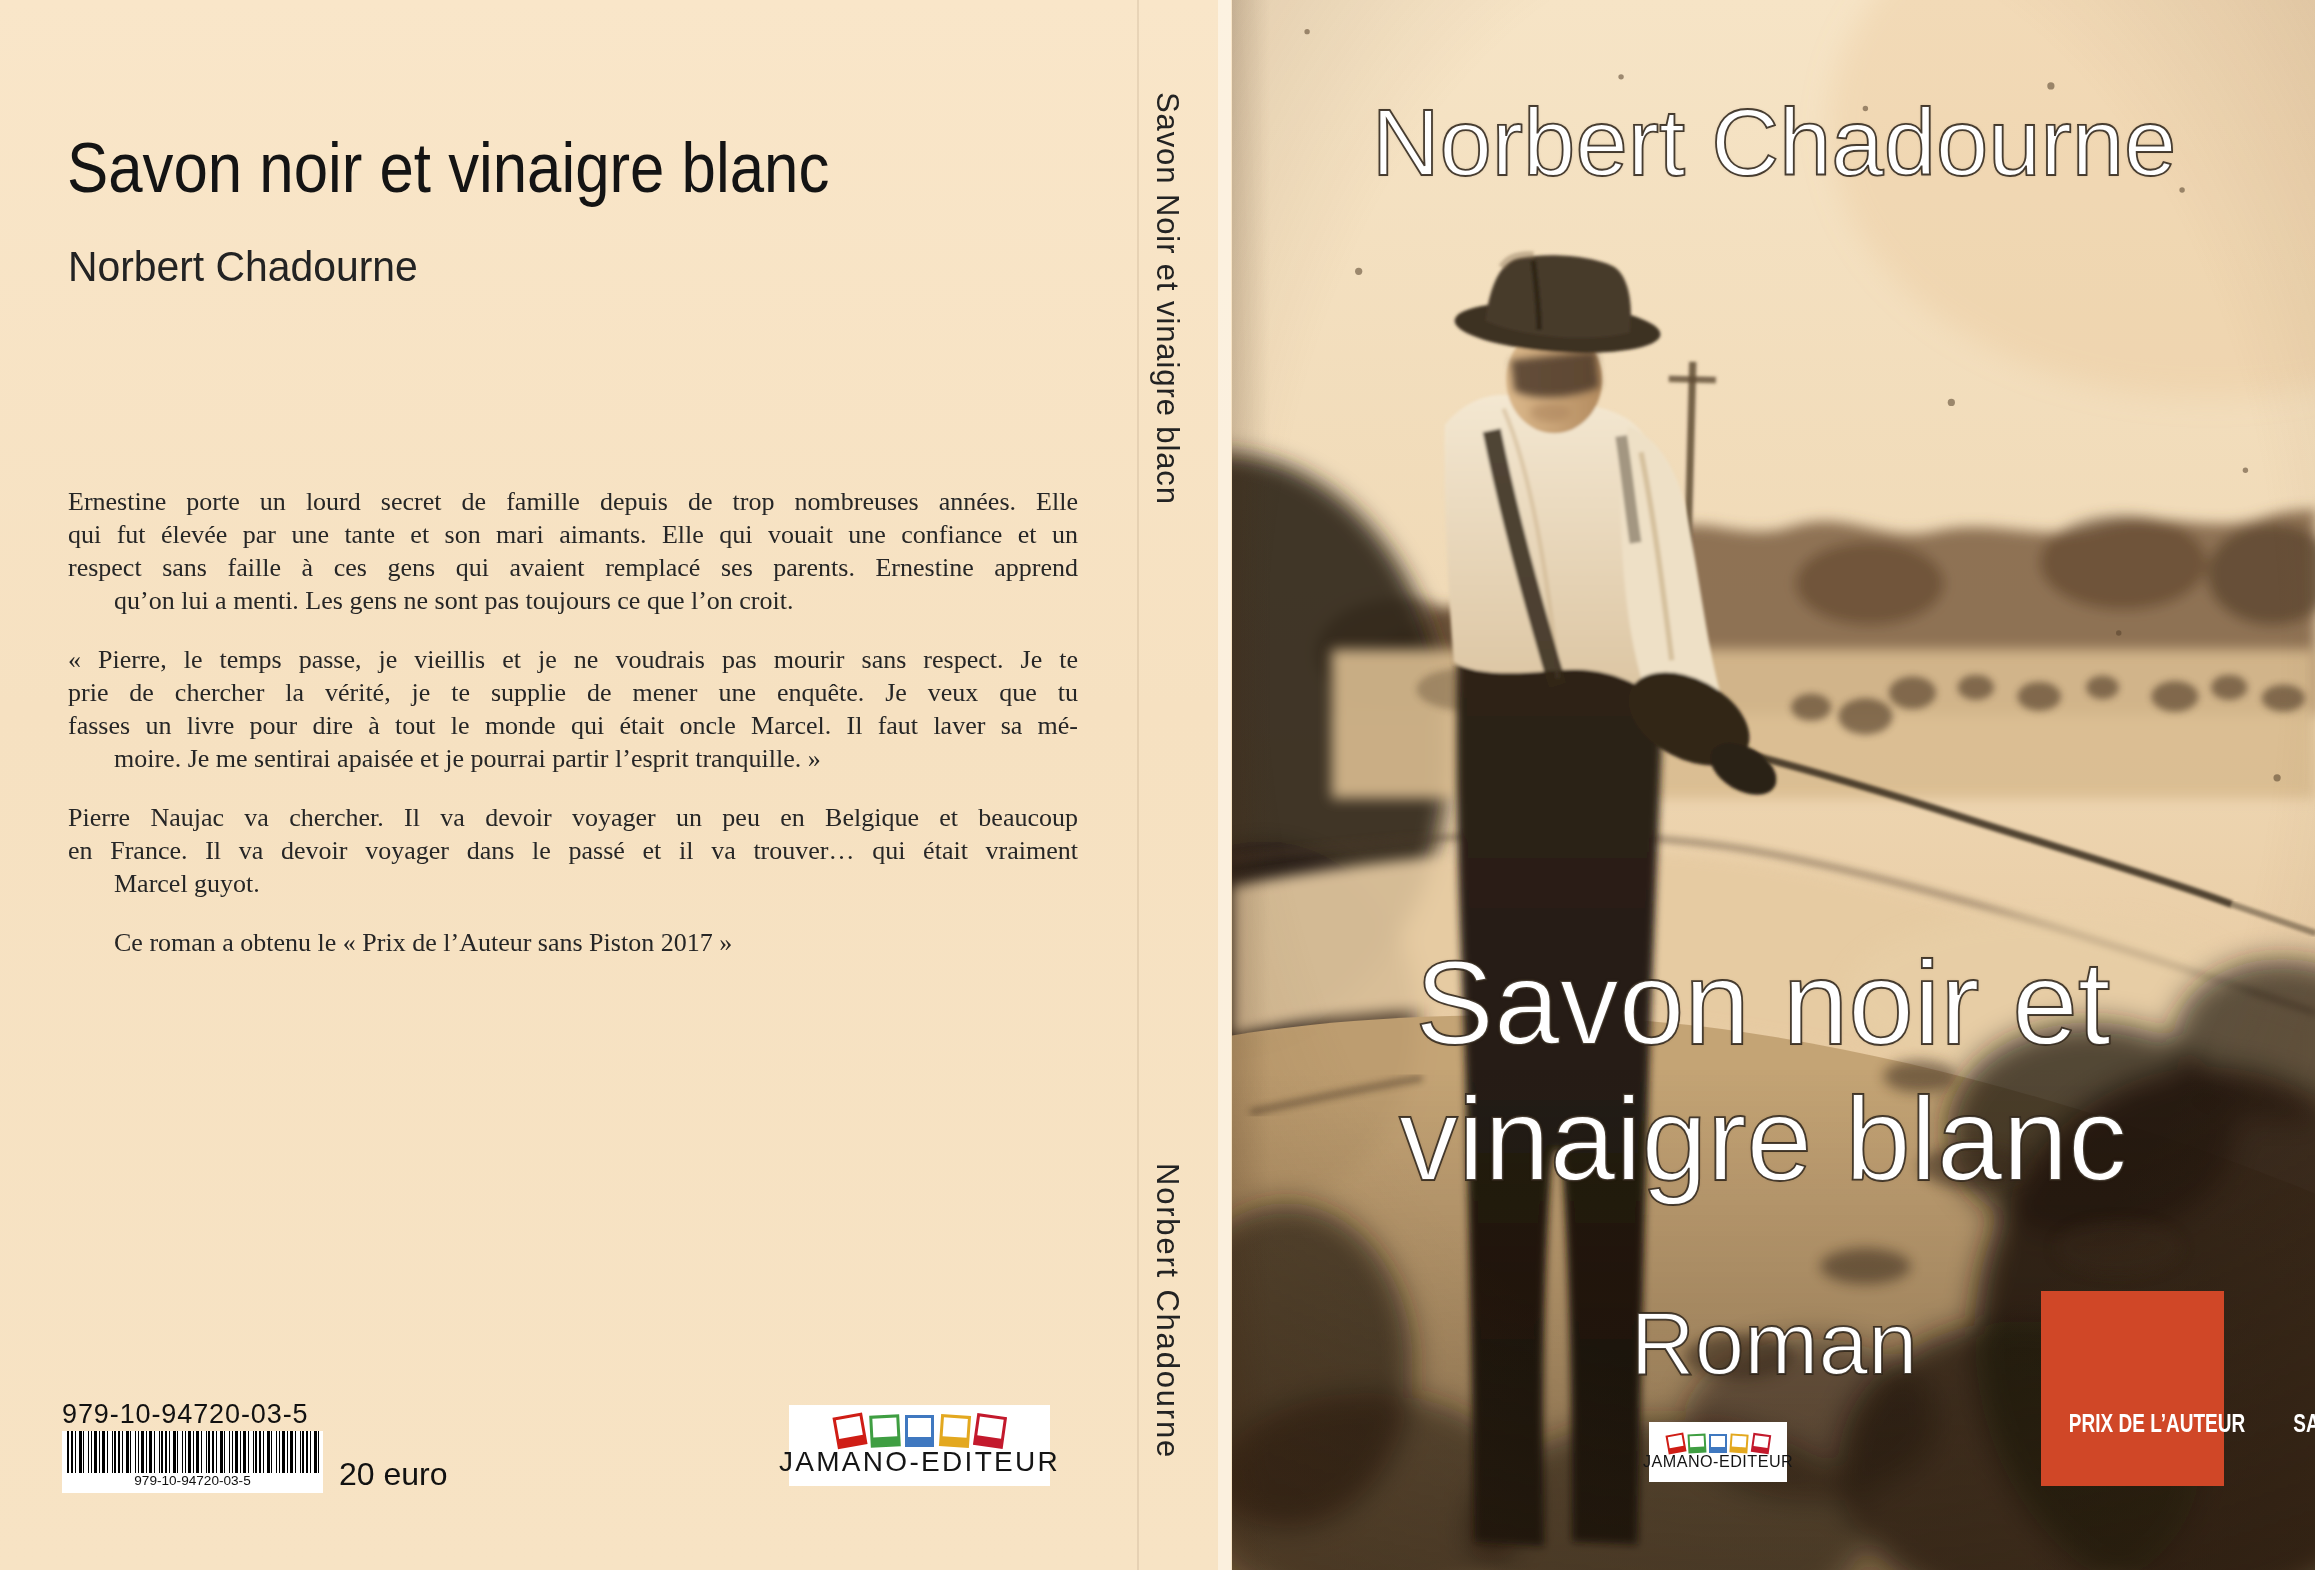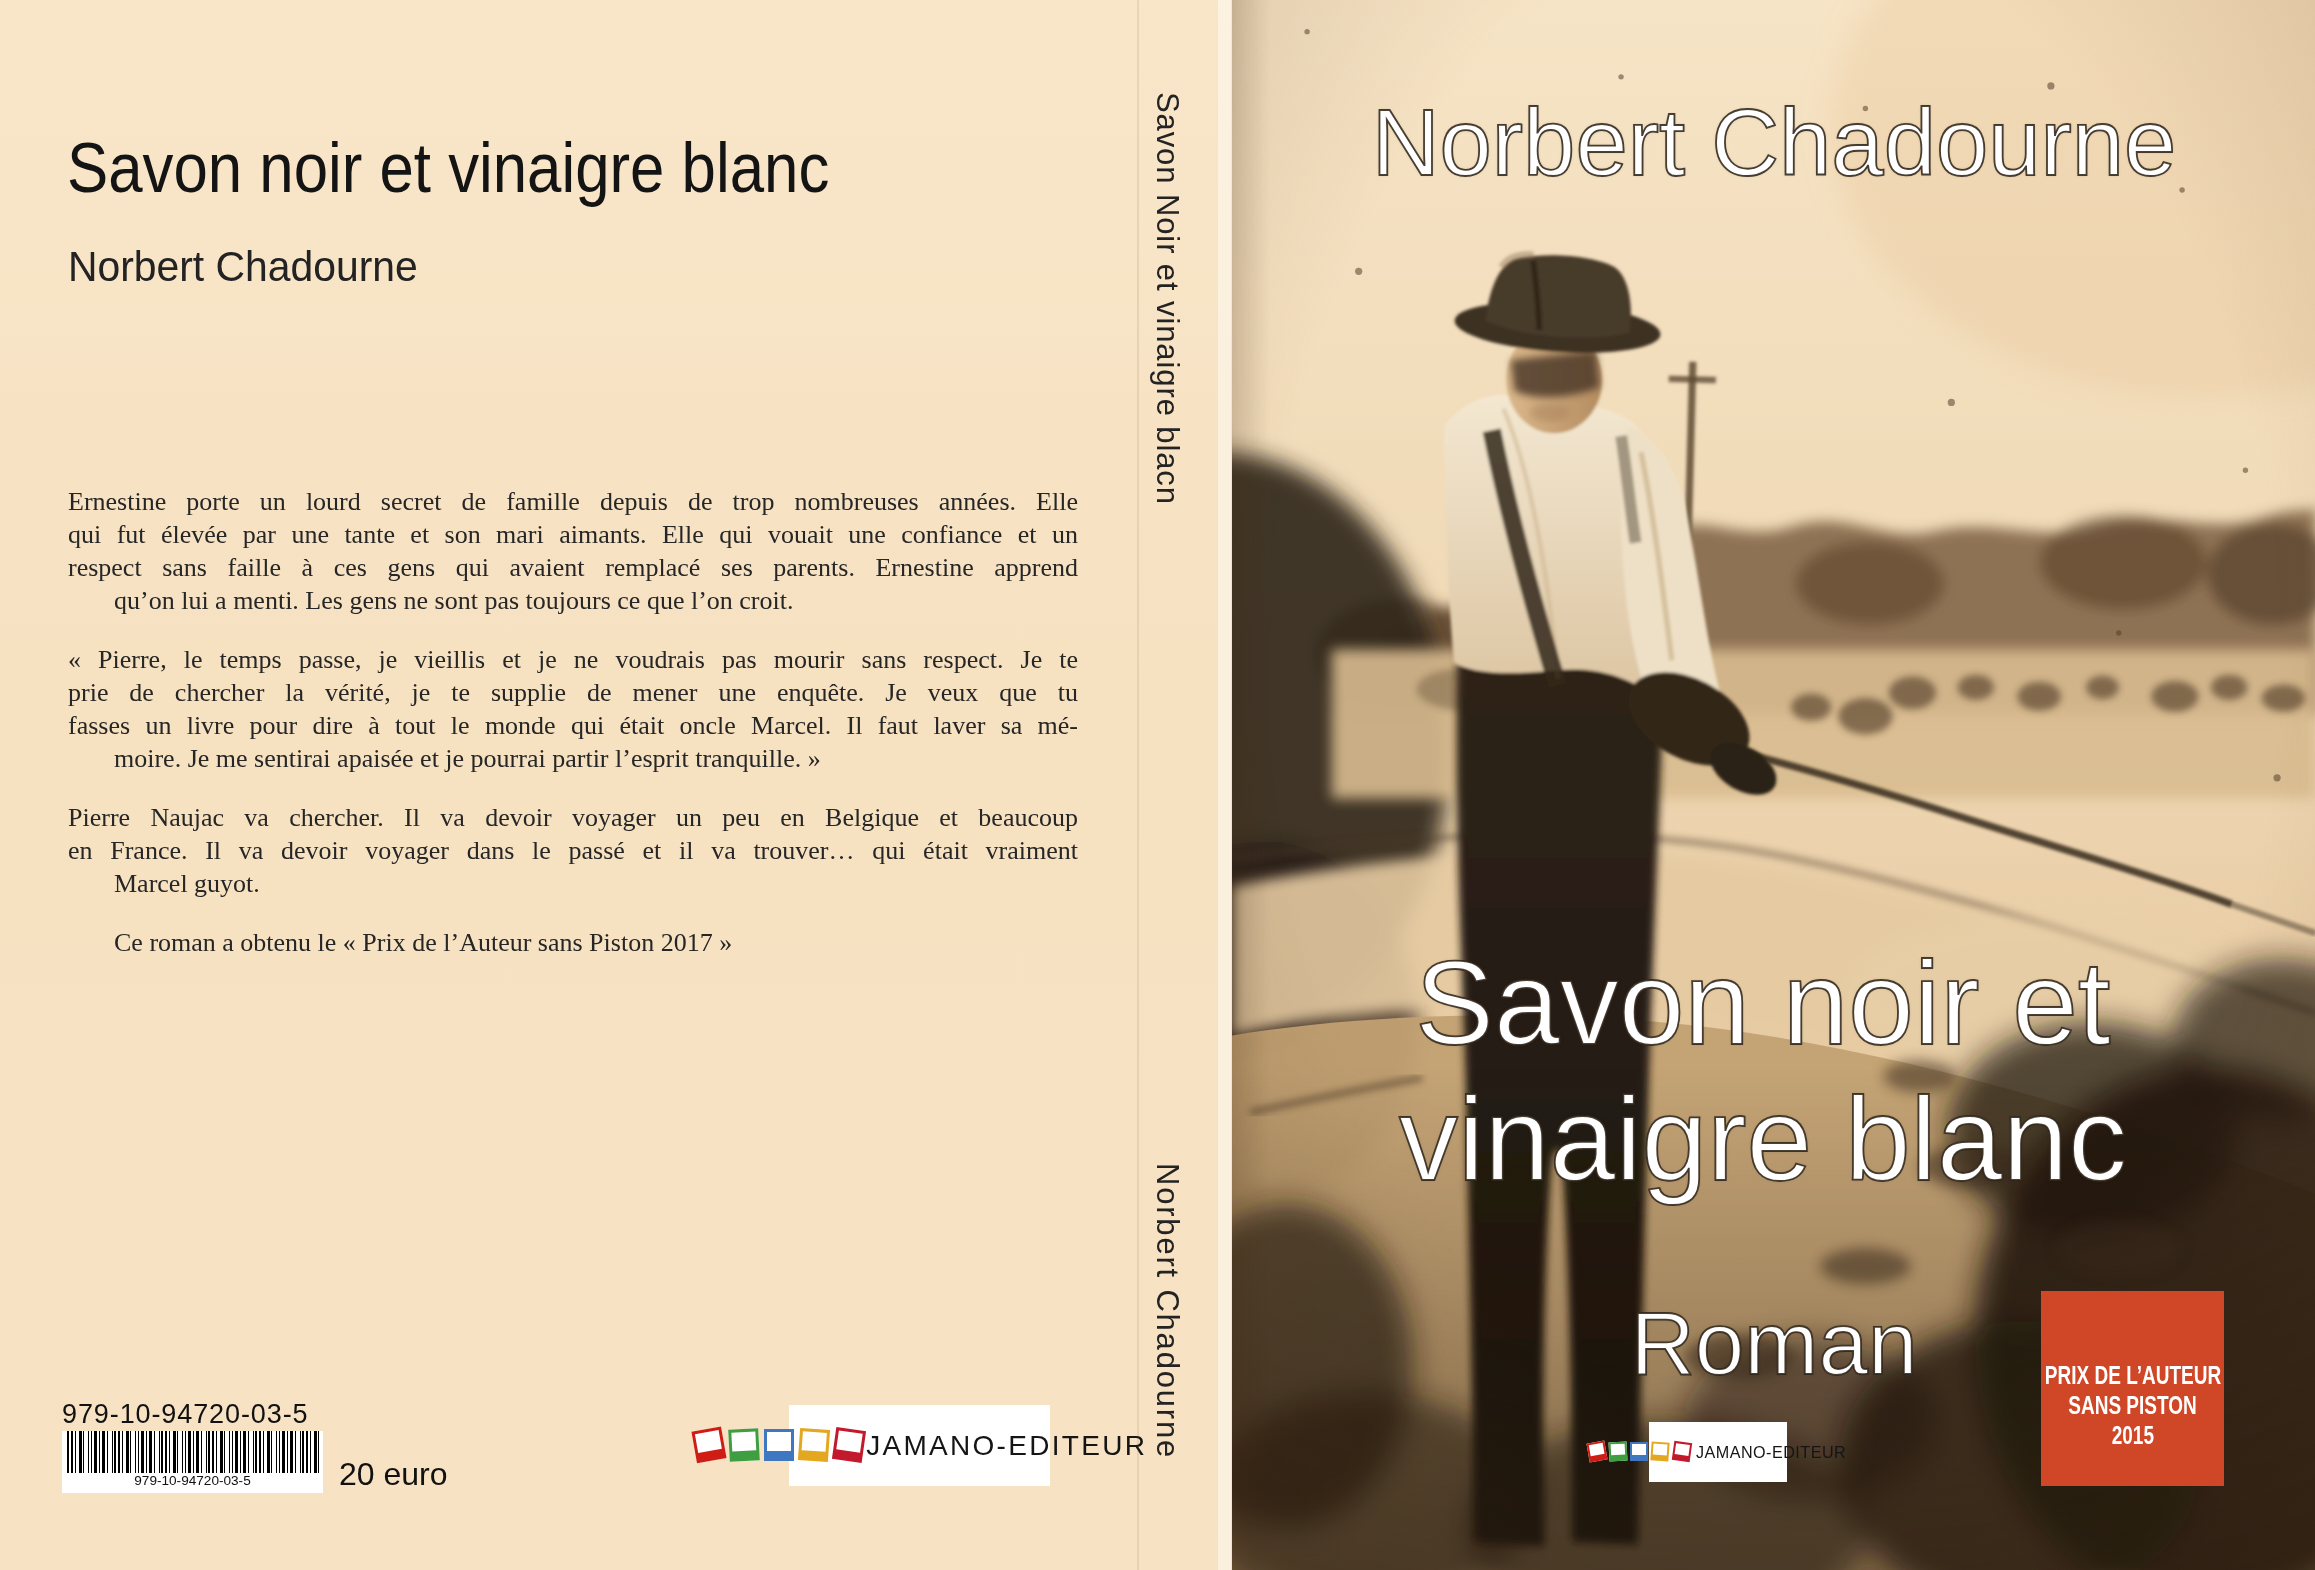--- a/index.html
+++ b/index.html
@@ -22,21 +22,21 @@
   .bc-isbn{position:absolute;left:62px;top:1399px;font-size:27px;color:#111;letter-spacing:0.9px;}
   .barcode{position:absolute;left:62px;top:1431px;width:261px;height:62px;background:#fff;}
   .bars{position:absolute;left:4.5px;right:4.5px;top:0;height:42px;
         background:repeating-linear-gradient(90deg,
           #000 0 1.8px,#fff 1.8px 3.6px,#000 3.6px 6.3px,#fff 6.3px 8.1px,#000 8.1px 9px,#fff 9px 11.8px,
           #000 11.8px 14.5px,#fff 14.5px 16.3px,#000 16.3px 17px,#fff 17px 21px,#000 21px 22px,#fff 22px 23.5px);}
   .bcode-label{position:absolute;left:0;right:0;bottom:1.8px;height:18px;
                font-size:13.6px;text-align:center;color:#111;background:#fff;}
   .bc-price{position:absolute;left:339px;top:1456px;font-size:32px;color:#111;}
 
-  .pub-logo{position:absolute;background:#fff;display:flex;flex-direction:row;
+  .pub-logo{position:absolute;background:#fff;display:flex;flex-direction:column;
             align-items:center;justify-content:center;}
   #bc-logo{left:789px;top:1405px;width:261px;height:81px;}
   .sq-row{display:flex;align-items:flex-end;}
   .psq{display:inline-block;width:23.5px;height:19px;background:#fff;border:3.6px solid #c00;
        border-bottom-width:10px;margin:0 2.7px 1.8px 2.7px;}
   .logo-text{font-size:28px;letter-spacing:2.3px;color:#151515;white-space:nowrap;line-height:1;}
 
   
   .crease{position:absolute;top:0;height:1570px;}
   #crease-back{left:1137px;width:1.8px;background:rgba(90,60,30,.10);}
@@ -53,21 +53,21 @@
   #photo-svg{position:absolute;left:0;top:0;width:1084px;height:1570px;}
 
   .fc-text{position:absolute;left:0;width:100%;text-align:center;color:#fff;z-index:6;
            -webkit-text-stroke:1.8px rgba(48,38,26,.88);
            text-shadow:0 0 2.7px rgba(70,52,34,.35);white-space:nowrap;}
   #fc-author{top:89px;font-size:94px;}
   #fc-title{top:935px;font-size:118px;line-height:136px;transform:translateX(-11px);}
   #fc-roman{top:1292px;font-size:89px;}
 
   #fc-badge{position:absolute;left:809px;top:1291px;width:183px;height:195px;z-index:6;
-            display:flex;flex-direction:column;align-items:center;padding-top:69px;box-sizing:border-box;}
+            display:flex;flex-direction:row;align-items:center;padding-top:69px;box-sizing:border-box;}
   .badge-line{font-size:25px;font-weight:bold;color:#fff;line-height:30px;
               transform:scaleX(.76);white-space:nowrap;}
   #fc-logo{left:417px;top:1422px;width:138px;height:60px;z-index:6;}
   #fc-logo .psq{width:13.6px;height:11px;border-width:2.7px;border-bottom-width:6.3px;margin:0 1.8px 0.9px 1.8px;}
   #fc-logo .logo-text{font-size:17px;letter-spacing:0.5px;transform:scaleX(.95);}
 </style>
 </head>
 <body>
 
 <div id="cover">

